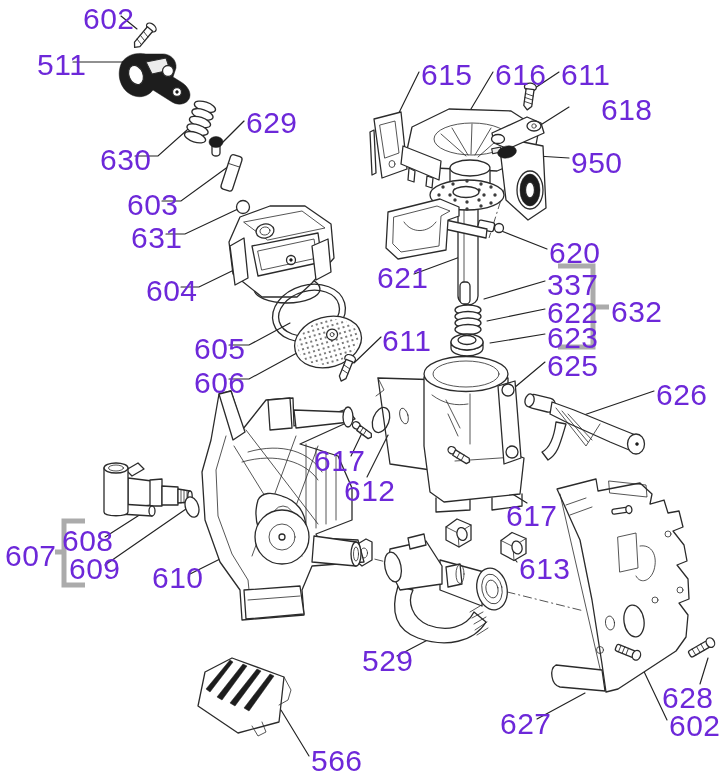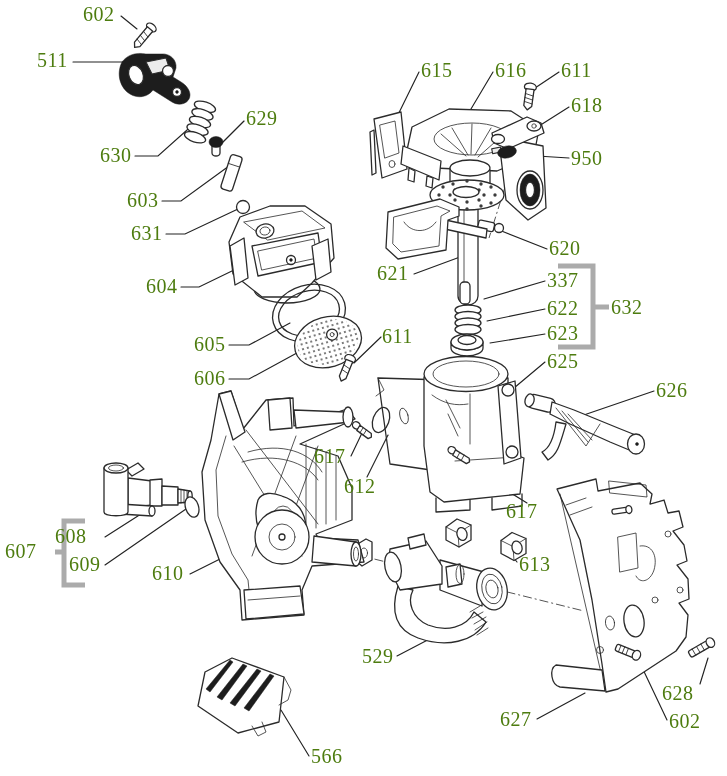--- a/index.html
+++ b/index.html
@@ -1,20 +1,20 @@
 <!DOCTYPE html>
 <html><head>
 <meta charset="utf-8">
 <style>
   html,body{margin:0;padding:0;background:#fff;}
   .stage{position:relative;width:727px;height:776px;background:#fff;overflow:hidden;
          font-family:"Liberation Sans",sans-serif;}
   .stage svg{position:absolute;left:0;top:0;}
-  .lbl{position:absolute;font-size:20px;line-height:1;color:#4d7c0f;letter-spacing:.5px;
-       font-family:Liberation Serif, serif;white-space:nowrap;}
+  .lbl{position:absolute;font-size:30px;line-height:1;color:#6d28d9;letter-spacing:.5px;
+       font-family:Liberation Sans, sans-serif;white-space:nowrap;}
   
   .ln{fill:none;stroke:#2b2b2b;stroke-width:1.3;stroke-linejoin:round;stroke-linecap:round;}
   .lnt{fill:none;stroke:#2b2b2b;stroke-width:.8;stroke-linejoin:round;stroke-linecap:round;}
   .fw{fill:#fff;stroke:#2b2b2b;stroke-width:1.3;stroke-linejoin:round;}
   .fg{fill:#ececec;stroke:#2b2b2b;stroke-width:1.1;stroke-linejoin:round;}
   .fd{fill:#1d1d1d;stroke:#1d1d1d;stroke-width:.5;}
   .leader{fill:none;stroke:#222;stroke-width:1.15;stroke-linecap:round;}
   .dashdot{fill:none;stroke:#555;stroke-width:1;stroke-dasharray:9 3 2 3;}
   .bracket{fill:none;stroke:#ababab;stroke-width:5;}
 </style>
@@ -424,36 +424,36 @@
   <div class="lbl" style="left:246px;top:108px">629</div>
   <div class="lbl" style="left:100px;top:145px">630</div>
   <div class="lbl" style="left:127px;top:190px">603</div>
   <div class="lbl" style="left:131px;top:223px">631</div>
   <div class="lbl" style="left:146px;top:276px">604</div>
   <div class="lbl" style="left:194px;top:334px">605</div>
   <div class="lbl" style="left:194px;top:368px">606</div>
   <div class="lbl" style="left:421px;top:60px">615</div>
   <div class="lbl" style="left:495px;top:60px">616</div>
   <div class="lbl" style="left:561px;top:60px">611</div>
-  <div class="lbl" style="left:571px;top:95px">618</div>
+  <div class="lbl" style="left:601px;top:95px">618</div>
   <div class="lbl" style="left:571px;top:148px">950</div>
   <div class="lbl" style="left:549px;top:238px">620</div>
   <div class="lbl" style="left:377px;top:263px">621</div>
   <div class="lbl" style="left:547px;top:270px">337</div>
   <div class="lbl" style="left:547px;top:298px">622</div>
   <div class="lbl" style="left:547px;top:323px">623</div>
   <div class="lbl" style="left:611px;top:297px">632</div>
   <div class="lbl" style="left:547px;top:351px">625</div>
   <div class="lbl" style="left:656px;top:380px">626</div>
   <div class="lbl" style="left:382px;top:326px">611</div>
   <div class="lbl" style="left:314px;top:446px">617</div>
   <div class="lbl" style="left:344px;top:476px">612</div>
   <div class="lbl" style="left:506px;top:501px">617</div>
   <div class="lbl" style="left:519px;top:554px">613</div>
-  <div class="lbl" style="left:55px;top:526px">608</div>
+  <div class="lbl" style="left:62px;top:526px">608</div>
   <div class="lbl" style="left:5px;top:541px">607</div>
   <div class="lbl" style="left:69px;top:554px">609</div>
   <div class="lbl" style="left:152px;top:563px">610</div>
   <div class="lbl" style="left:362px;top:646px">529</div>
   <div class="lbl" style="left:500px;top:709px">627</div>
   <div class="lbl" style="left:662px;top:683px">628</div>
   <div class="lbl" style="left:669px;top:711px">602</div>
   <div class="lbl" style="left:311px;top:746px">566</div>
 </div>
 

